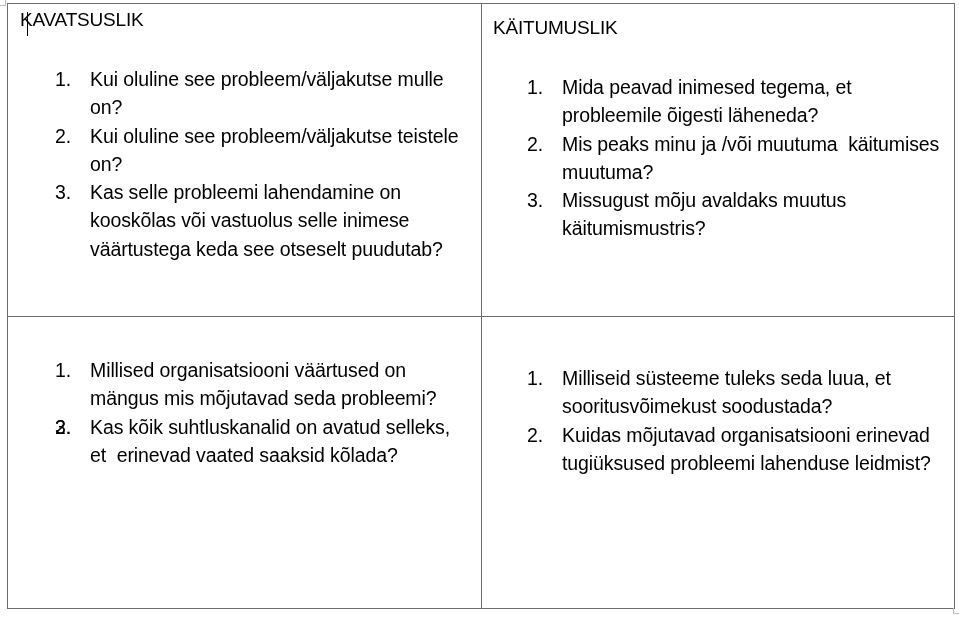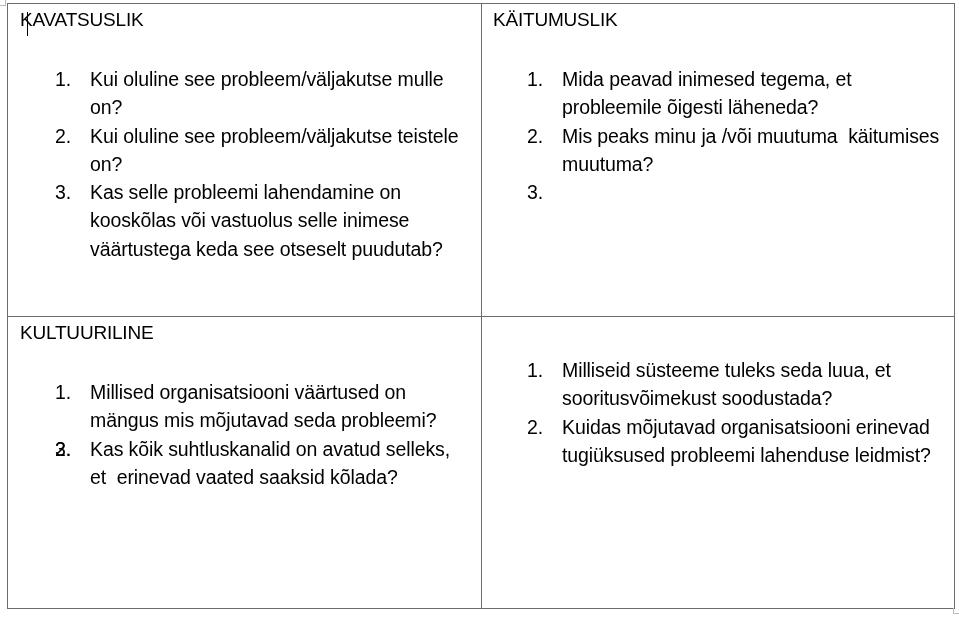--- a/index.html
+++ b/index.html
@@ -6,21 +6,21 @@
     body { width: 959px; height: 618px; position: relative; overflow: hidden;
            font-family: "Liberation Sans", "DejaVu Sans", sans-serif; color: #000; }
     .grid {
       position: absolute; left: 7px; top: 3px; width: 948px; height: 606px;
       border: 1.5px solid #6b6b6b; box-sizing: border-box;
       display: grid; grid-template-columns: 474px 1fr; grid-template-rows: 313px 1fr;
     }
     .cell { box-sizing: border-box; padding: 5px 12px 0 12px; position: relative; }
     .cell.c1, .cell.c3 { border-right: 1.5px solid #6b6b6b; }
     .cell.c1, .cell.c2 { border-bottom: 1.5px solid #6b6b6b; }
-    .cell.c2, .cell.c4 { padding-left: 11px; }
+    .cell.c2, .cell.c4 { padding-left: 11px; margin-top: 8px; }
     .heading { font-size: 19px; line-height: 22px; letter-spacing: -0.2px; margin: 0; }
     ol { margin: 34px 0 0 0; padding: 0; list-style: none; }
     li { position: relative; padding-left: 70px; font-size: 19.5px; line-height: 28.3px; letter-spacing: -0.1px; }
     .c2 li, .c4 li { padding-left: 69px; }
     .num { position: absolute; left: 35px; top: 0; }
     .c2 .num, .c4 .num { left: 34px; }
     .caret { position: absolute; left: 19px; top: 8px; width: 1px; height: 24px; background: #000; }
     .corner-mark { position: absolute; width: 5px; height: 5px; border-left: 1px solid #bbb; border-bottom: 1px solid #bbb; }
   </style>
 </head>
@@ -38,26 +38,25 @@
       <li><span class="num">2.</span><span>Kui oluline see probleem/väljakutse teistele on?</span></li>
       <li><span class="num">3.</span><span>Kas selle probleemi lahendamine on kooskõlas või vastuolus selle inimese väärtustega keda see otseselt puudutab?</span></li>
     </ol>
   </div>
 
   <div class="cell c2">
     <p class="heading">KÄITUMUSLIK</p>
     <ol>
       <li><span class="num">1.</span><span>Mida peavad inimesed tegema, et probleemile õigesti läheneda?</span></li>
       <li style="white-space:pre-wrap;"><span class="num">2.</span><span>Mis peaks minu ja /või muutuma  käitumises muutuma?</span></li>
-      <li><span class="num">3.</span></li>
+      <li><span class="num">3.</span><span>Missugust mõju avaldaks muutus käitumismustris?</span></li>
     </ol>
   </div>
 
   <div class="cell c3">
-    <p class="heading">KULTUURILINE</p>
     <ol>
       <li><span class="num">1.</span><span>Millised organisatsiooni väärtused on mängus mis mõjutavad seda probleemi?</span></li>
       <li><span class="num">2.</span></li>
       <li style="white-space:pre-wrap;"><span class="num">3.</span><span>Kas kõik suhtluskanalid on avatud selleks, et  erinevad vaated saaksid kõlada?</span></li>
     </ol>
   </div>
 
   <div class="cell c4">
     <ol>
       <li><span class="num">1.</span><span>Milliseid süsteeme tuleks seda luua, et sooritusvõimekust soodustada?</span></li>

